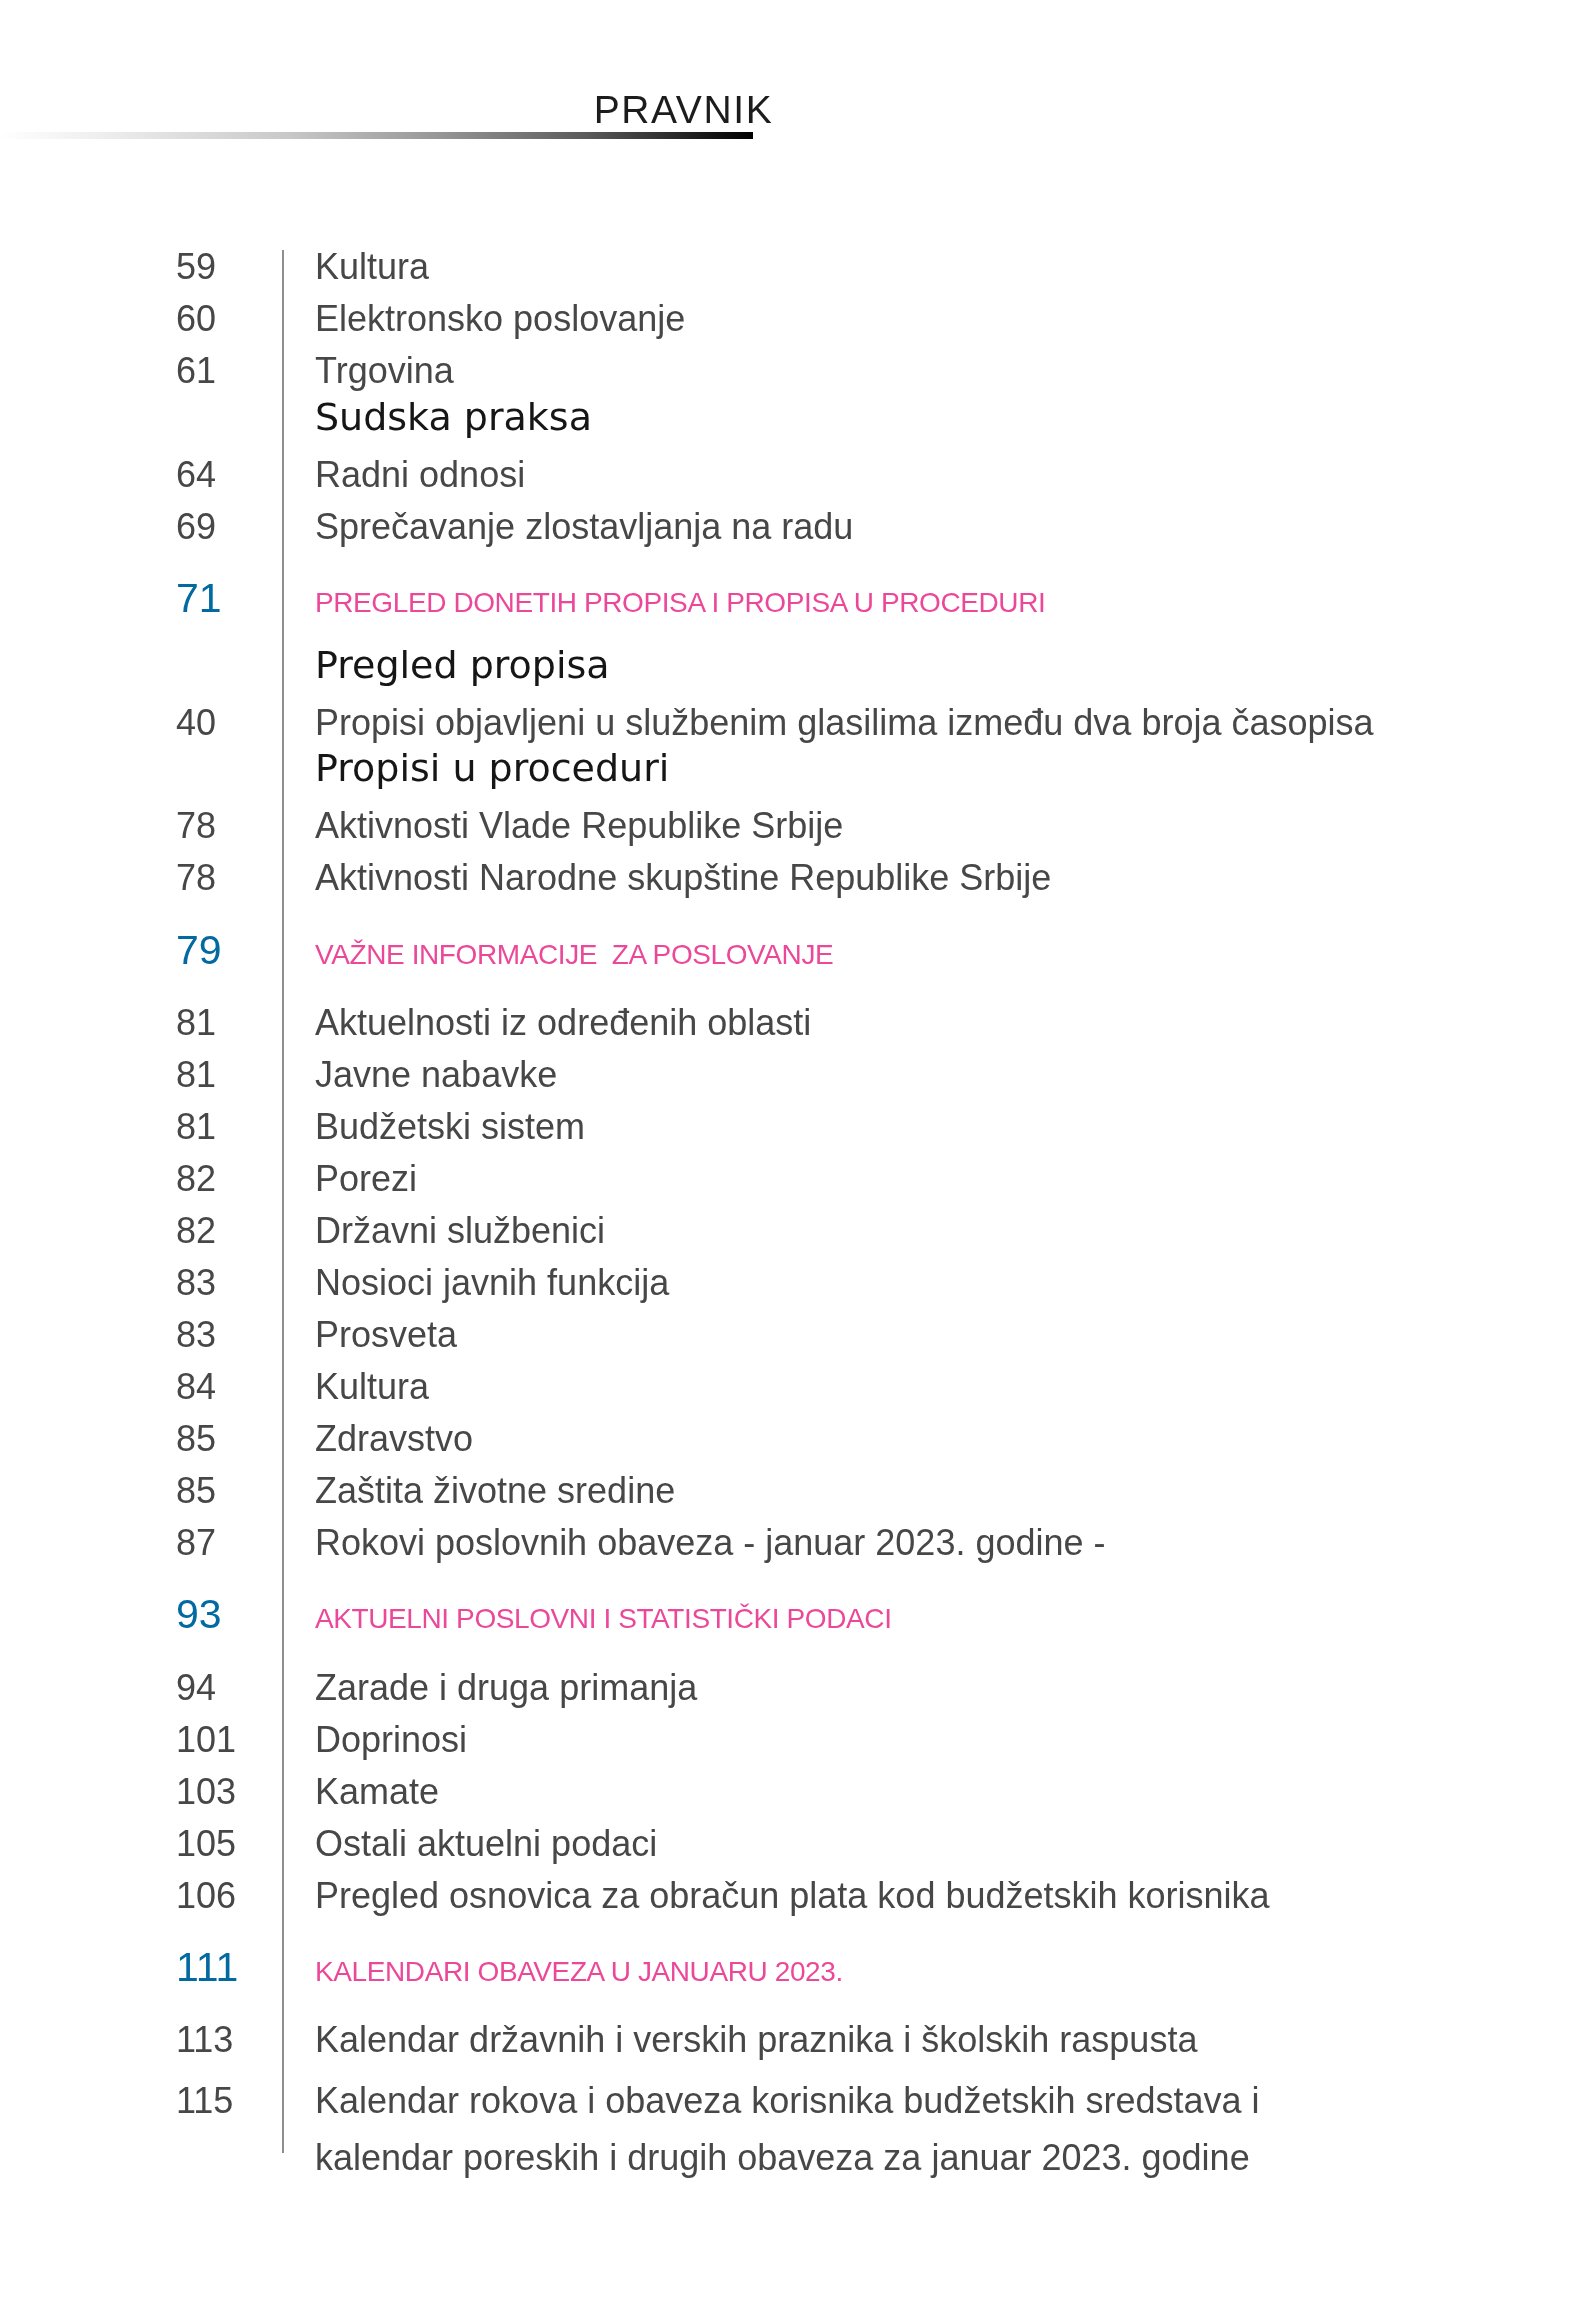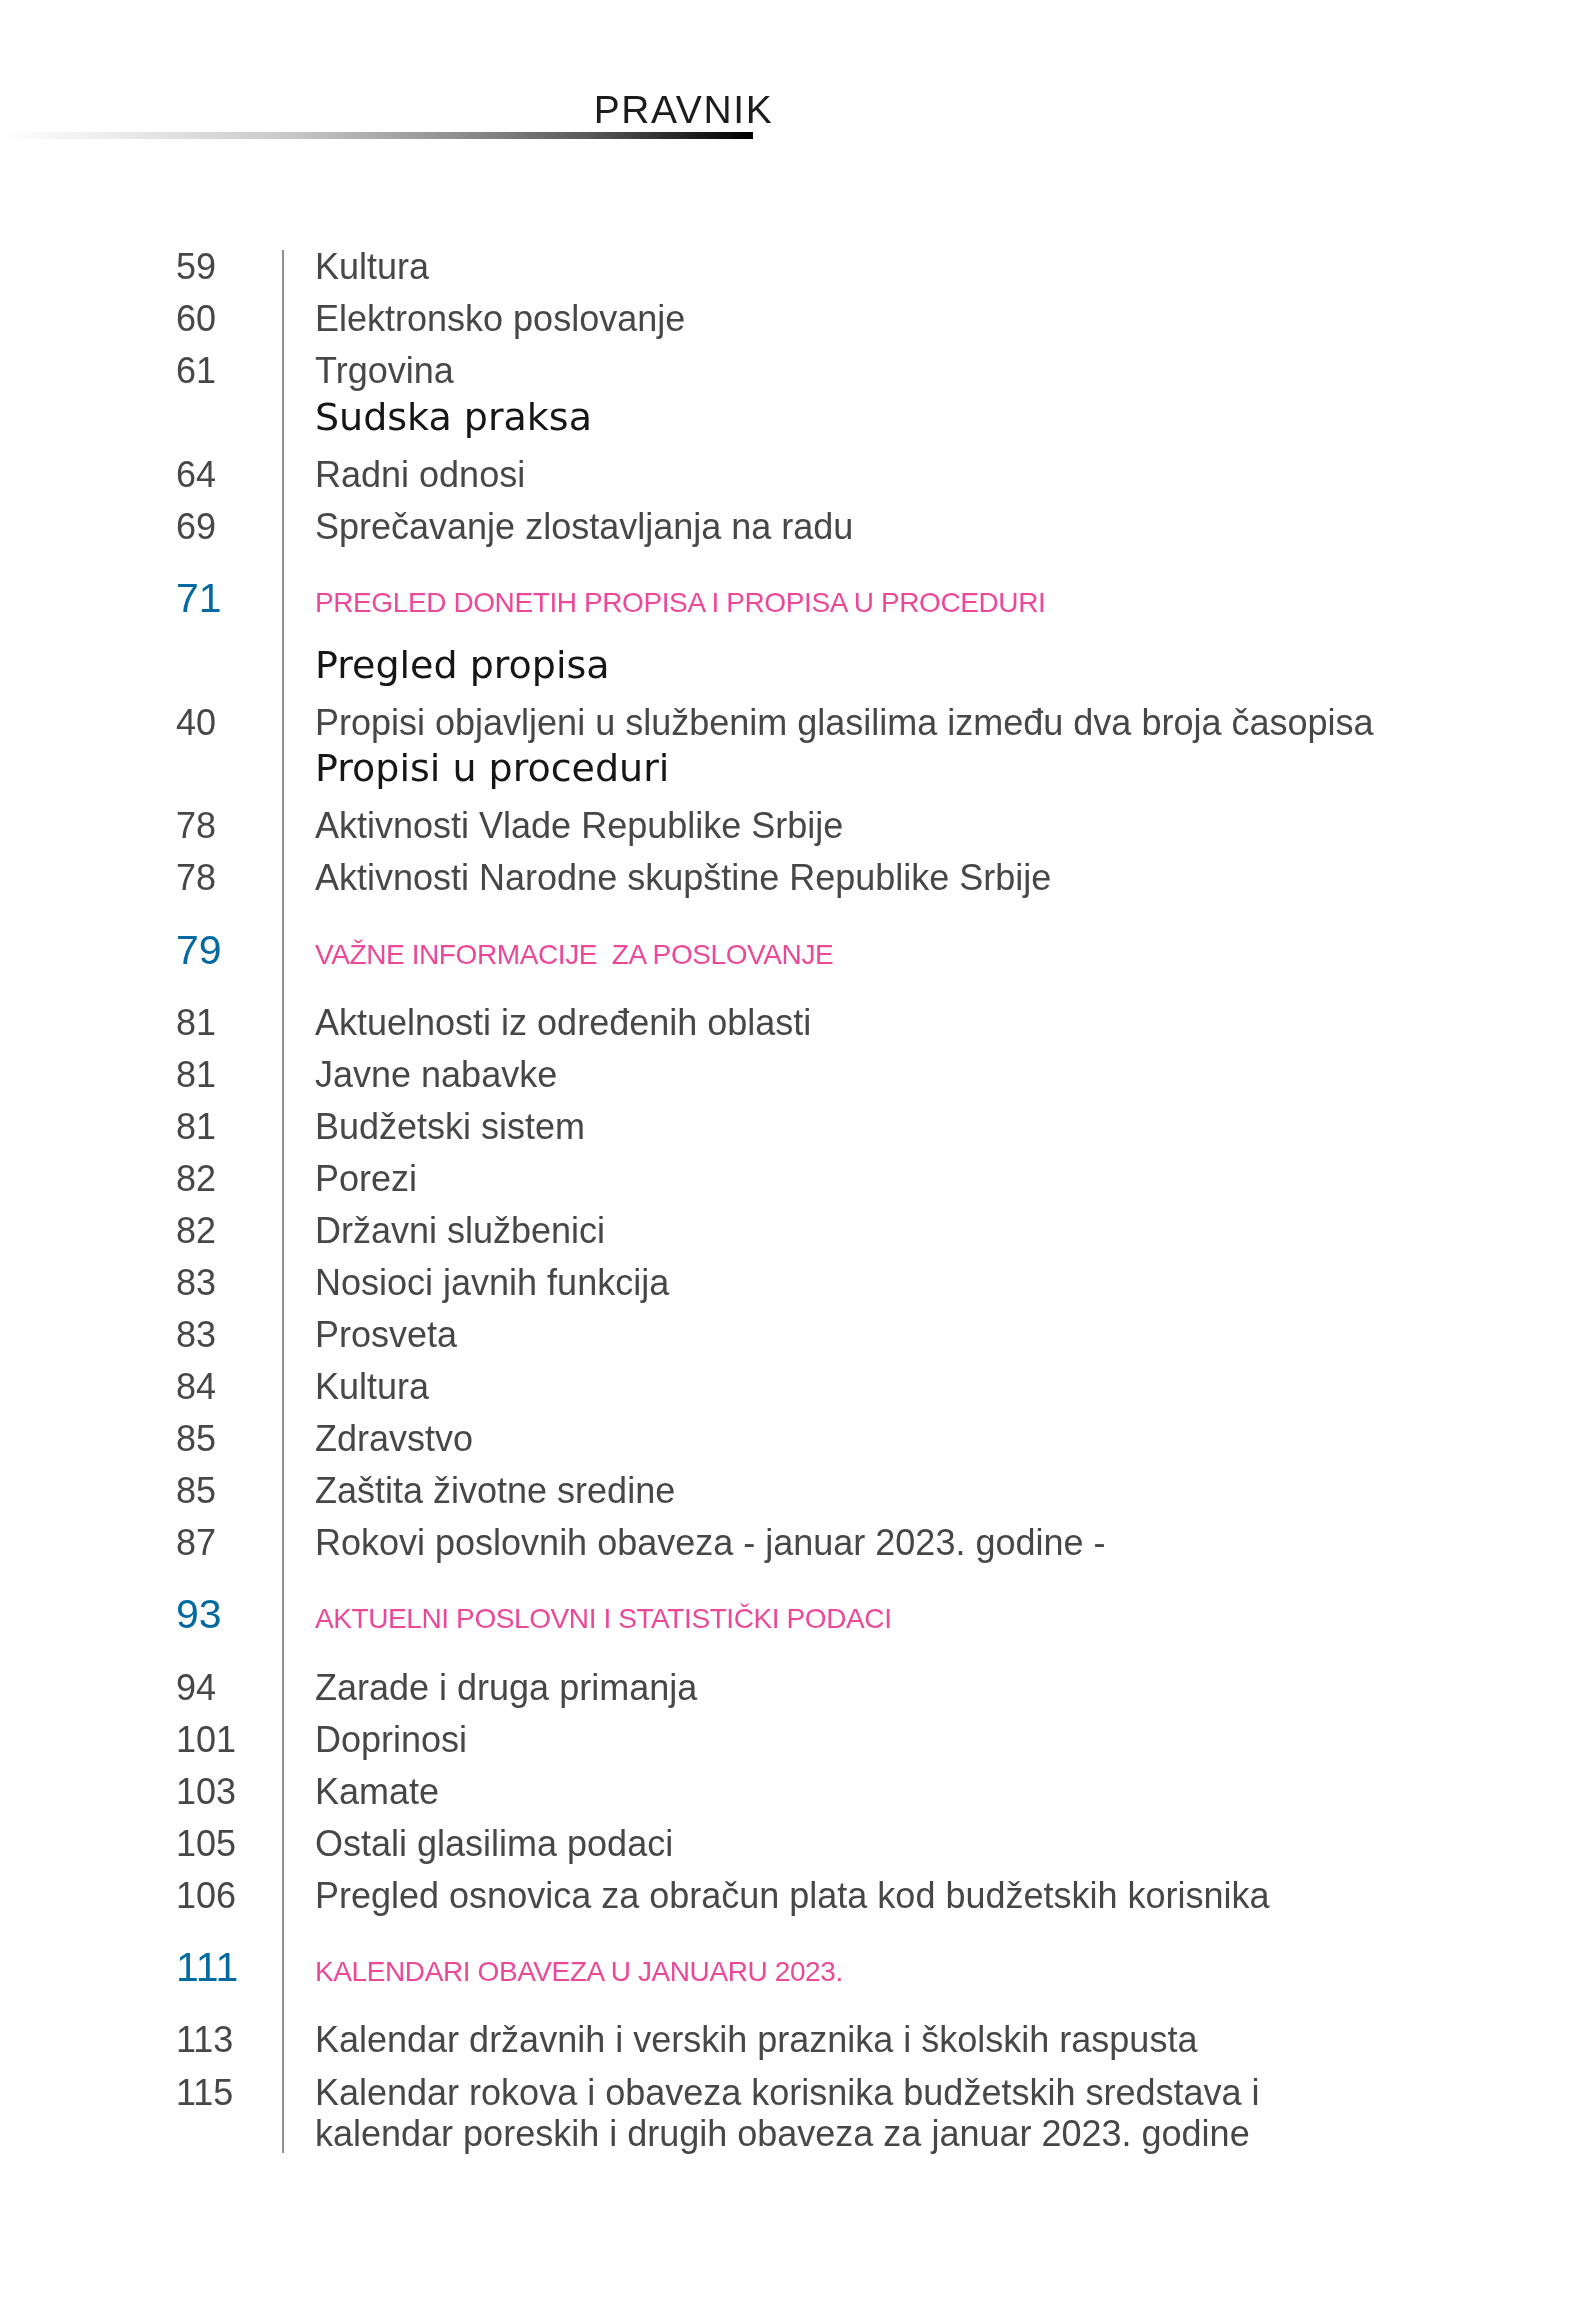--- a/index.html
+++ b/index.html
@@ -71,21 +71,21 @@
     line-height:69px;
     color:#0369a1;
   }
   .row.head .label {
     font-size:28px;
     line-height:69px;
     letter-spacing:-0.4px;
     color:#ec4899;
   }
   .row.multi .label {
-    line-height:41px;
+    line-height:57px;
     padding-top:5.7px;
   }
 </style>
 </head>
 <body>
 
 <div class="page">
   <div class="title">PRAVNIK</div>
   <div class="rule"></div>
   <div class="vline"></div>
@@ -197,21 +197,21 @@
       <div class="row">
     <div class="num">101</div>
     <div class="label">Doprinosi</div>
   </div>
       <div class="row">
     <div class="num">103</div>
     <div class="label">Kamate</div>
   </div>
       <div class="row">
     <div class="num">105</div>
-    <div class="label">Ostali glasilima podaci</div>
+    <div class="label">Ostali aktuelni podaci</div>
   </div>
       <div class="row">
     <div class="num">106</div>
     <div class="label">Pregled osnovica za obračun plata kod budžetskih korisnika</div>
   </div>
       <div class="row head">
     <div class="num">111</div>
     <div class="label">KALENDARI OBAVEZA U JANUARU 2023.</div>
   </div>
       <div class="row">

